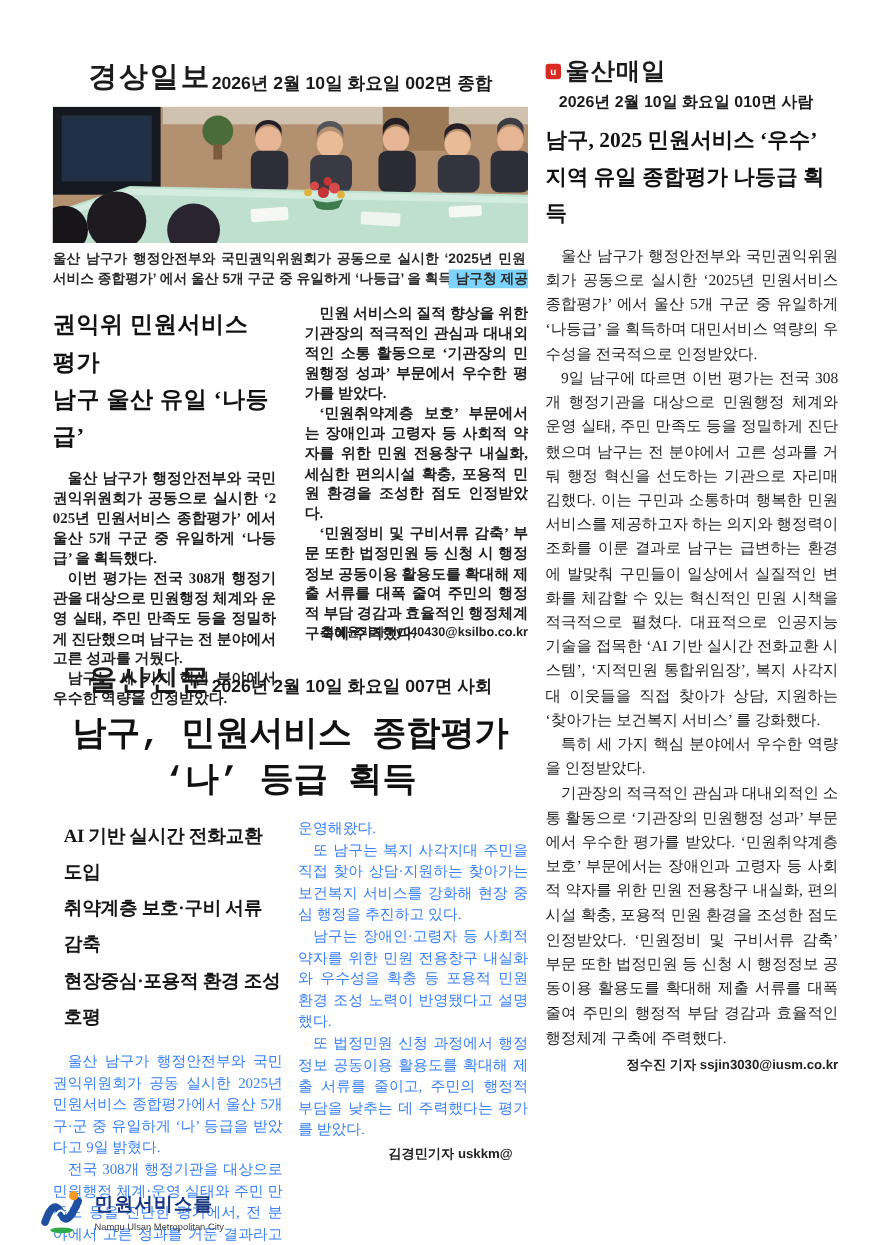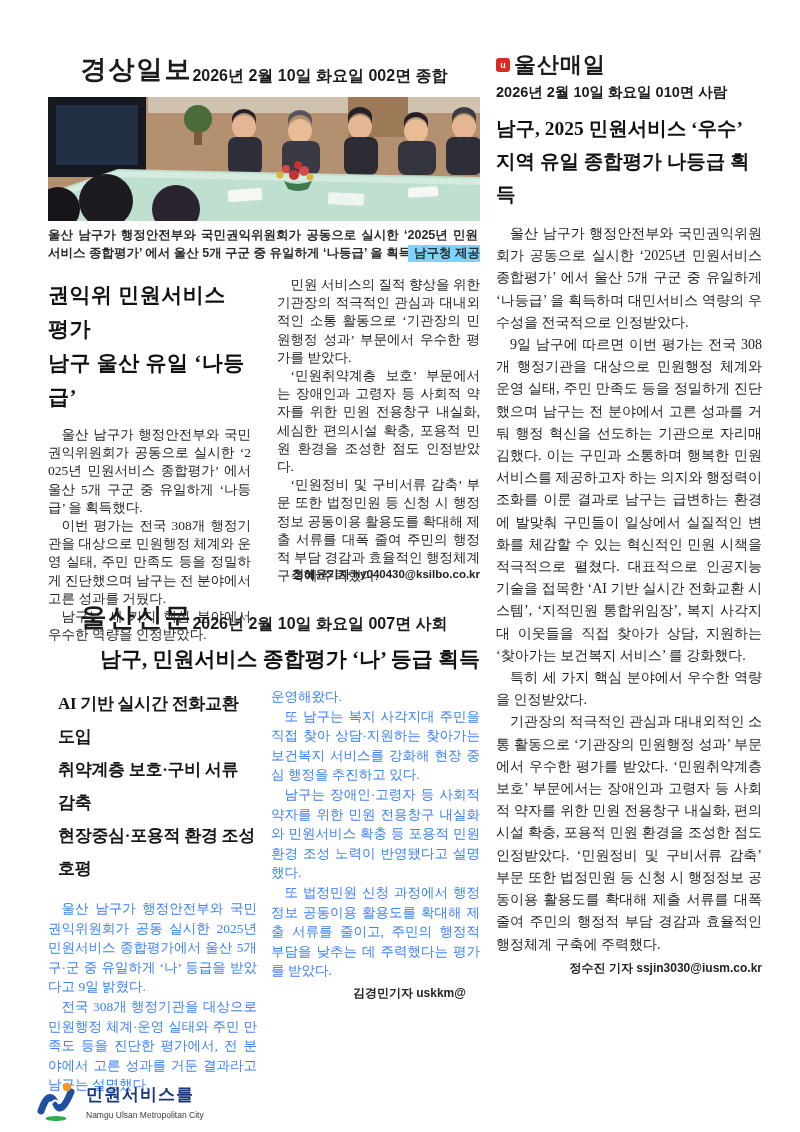--- a/index.html
+++ b/index.html
@@ -19,42 +19,42 @@
   .ksilbo{position:absolute;left:48px;top:52px;width:432px;}
   .ksilbo .photo{margin-top:10px;width:432px;height:124px;display:block;}
   .ksilbo .caption{position:relative;margin-top:6px;font-size:12.5px;line-height:17.5px;
                    font-weight:700;color:#2b2b2b;font-family:"Liberation Sans","DejaVu Sans",sans-serif;
                    text-align:justify;word-break:break-all;padding-right:2px;}
   .ksilbo .credit{position:absolute;right:0;bottom:0;font-weight:700;background:#7dd3fc;padding-left:6px;}
   .ksilbo .cols{display:flex;gap:26px;margin-top:14px;}
   .ksilbo .col{width:209px;}
   .ksilbo .headline{font-size:21px;line-height:34px;font-weight:700;letter-spacing:0.5px;
                     color:#111;margin:2px 0 12px 0;}
-  .ksilbo .body-col{font-size:13.5px;line-height:18.2px;color:#1f1f1f;}
+  .ksilbo .body-col{font-size:13.5px;line-height:18.2px;color:#1f1f1f;font-weight:bold;}
   .byline-inline{font-family:"Liberation Sans","DejaVu Sans",sans-serif;font-size:11.5px;
                  font-weight:700;color:#222;text-align:right;margin-top:-18px;}
 
   
   .iusm{position:absolute;left:496px;top:50px;width:266px;}
   .iusm .brand-row{display:flex;align-items:center;gap:4px;}
   .iusm .brand-mark{width:14px;height:14px;background:#d92b22;border-radius:3px;color:#fff;
                     font-family:"Liberation Sans","DejaVu Sans",sans-serif;font-size:9px;font-weight:900;
                     display:flex;align-items:center;justify-content:center;line-height:1;}
   .iusm .paper-name{font-size:22px;letter-spacing:1px;}
-  .iusm .dateline{font-size:14.5px;margin-top:3px;}
+  .iusm .dateline{font-size:14.5px;margin-top:3px;margin-left:12px;}
   .iusm .headline{font-size:19.5px;line-height:33px;font-weight:700;color:#111;
                   letter-spacing:0px;margin-top:10px;}
   .iusm .body-col{margin-top:12px;font-size:14px;line-height:22.2px;color:#1f1f1f;}
   .iusm .byline{font-family:"Liberation Sans","DejaVu Sans",sans-serif;font-size:12px;font-weight:700;
                 text-align:right;margin-top:4px;color:#222;}
 
   
   .ulsanpress{position:absolute;left:48px;top:600px;width:432px;}
-  .ulsanpress .headline{font-size:21px;font-weight:700;color:#111;text-align:right;
-                        letter-spacing:0px;margin:10px 0 14px 0;}
+  .ulsanpress .headline{font-size:31px;font-weight:700;color:#111;text-align:center;
+                        letter-spacing:0px;margin:10px 0 14px 0;font-family:Liberation Mono, monospace;}
   .ulsanpress .cols{display:flex;gap:14px;}
   .ulsanpress .col{width:209px;}
   .ulsanpress .subhead{font-size:17px;line-height:33px;font-weight:700;color:#161616;
                        padding-left:10px;margin-bottom:14px;letter-spacing:-0.3px;}
   .ulsanpress .body-col{font-size:13.5px;line-height:19.6px;color:#3b82f6;}
   .ulsanpress .byline{font-family:"Liberation Sans","DejaVu Sans",sans-serif;font-size:12px;
                       font-weight:700;text-align:right;margin-top:4px;padding-right:14px;color:#222;}
 
   
   .footer-logo{position:absolute;left:36px;top:1080px;display:flex;align-items:center;gap:8px;}
@@ -186,21 +186,21 @@
         <div class="body-col">
           <p>울산 남구가 행정안전부와 국민권익위원회가 공동 실시한 2025년 민원서비스 종합평가에서 울산 5개 구·군 중 유일하게 ‘나’ 등급을 받았다고 9일 밝혔다.</p>
           <p>전국 308개 행정기관을 대상으로 민원행정 체계·운영 실태와 주민 만족도 등을 진단한 평가에서, 전 분야에서 고른 성과를 거둔 결과라고 남구는 설명했다.</p>
 
         </div>
       </div>
       <div class="col">
         <div class="body-col">
           <p class="no-indent">운영해왔다.</p>
           <p>또 남구는 복지 사각지대 주민을 직접 찾아 상담·지원하는 찾아가는 보건복지 서비스를 강화해 현장 중심 행정을 추진하고 있다.</p>
-          <p>남구는 장애인·고령자 등 사회적 약자를 위한 민원 전용창구 내실화와 민원서비스 확충 등 포용적 민원 환경 조성 노력이 반영됐다고 설명했다.</p>
+          <p>남구는 장애인·고령자 등 사회적 약자를 위한 민원 전용창구 내실화와 우수성을 확충 등 포용적 민원 환경 조성 노력이 반영됐다고 설명했다.</p>
           <p>또 법정민원 신청 과정에서 행정정보 공동이용 활용도를 확대해 제출 서류를 줄이고, 주민의 행정적 부담을 낮추는 데 주력했다는 평가를 받았다.</p>
         </div>
         <div class="byline">김경민기자 uskkm@</div>
       </div>
     </div>
   </section>
 
   <div class="footer-logo">
     <svg width="42" height="42" viewBox="0 0 42 42" aria-hidden="true">
       <path d="M5,31 Q13,8 20,24 Q25,36 35,12" fill="none" stroke="#1e4fa0" stroke-width="7" stroke-linecap="round"></path>

